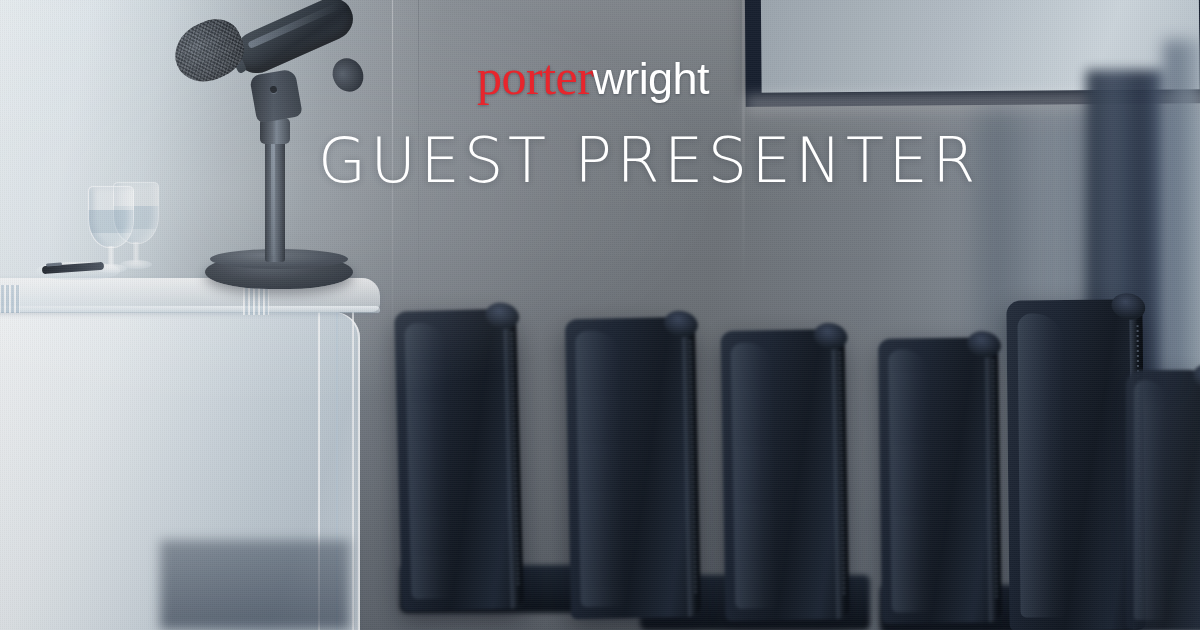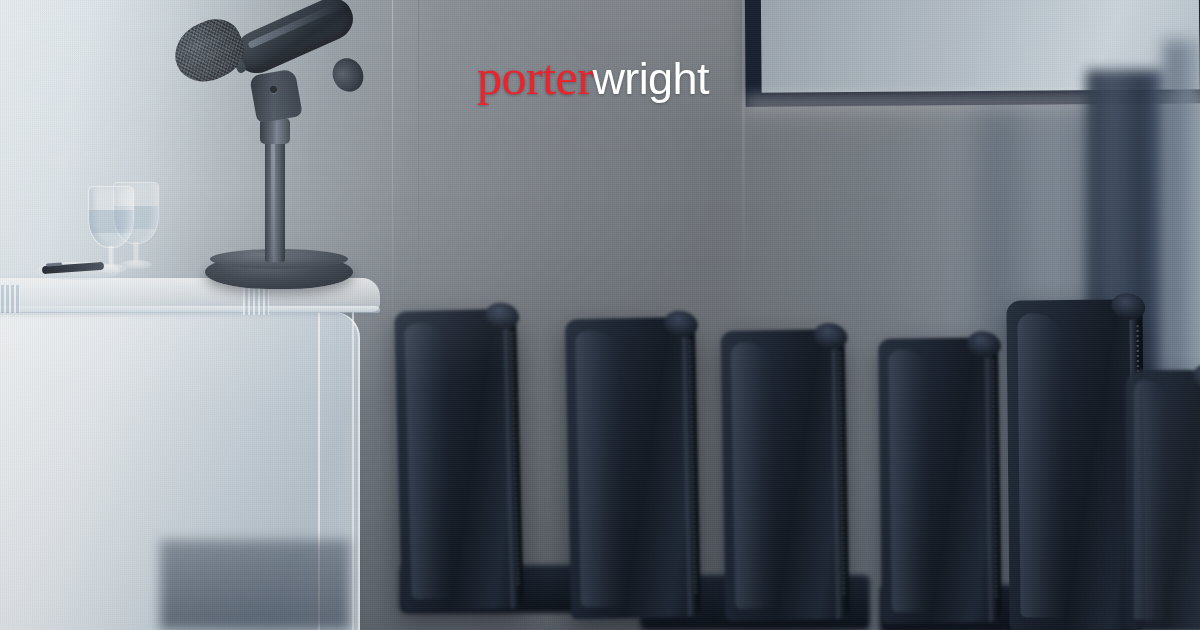--- a/index.html
+++ b/index.html
@@ -452,16 +452,17 @@
     <div class="haze"></div>
     <div class="grain"></div>
   </div>
 
   <div class="overlay">
 
     <div class="logo">
       <span class="porter">porter</span><span class="wright">wright</span>
     </div>
 
+    <div class="headline">GUEST PRESENTER</div>
 
   </div>
 
 </div>
 
 </body></html>

